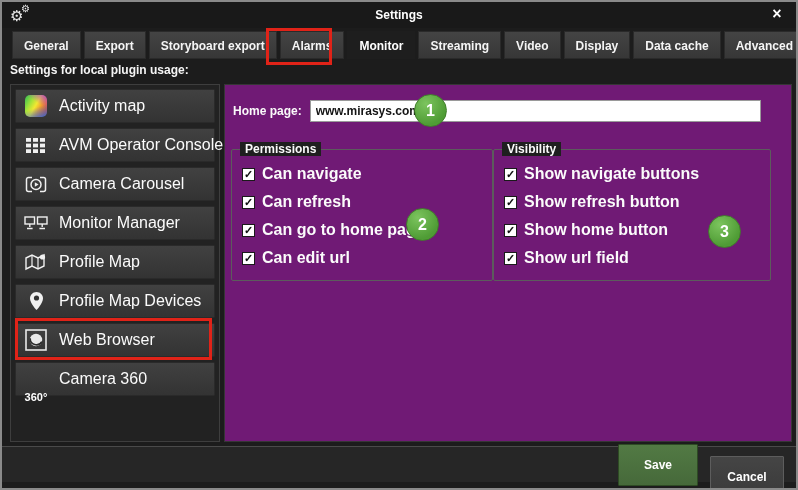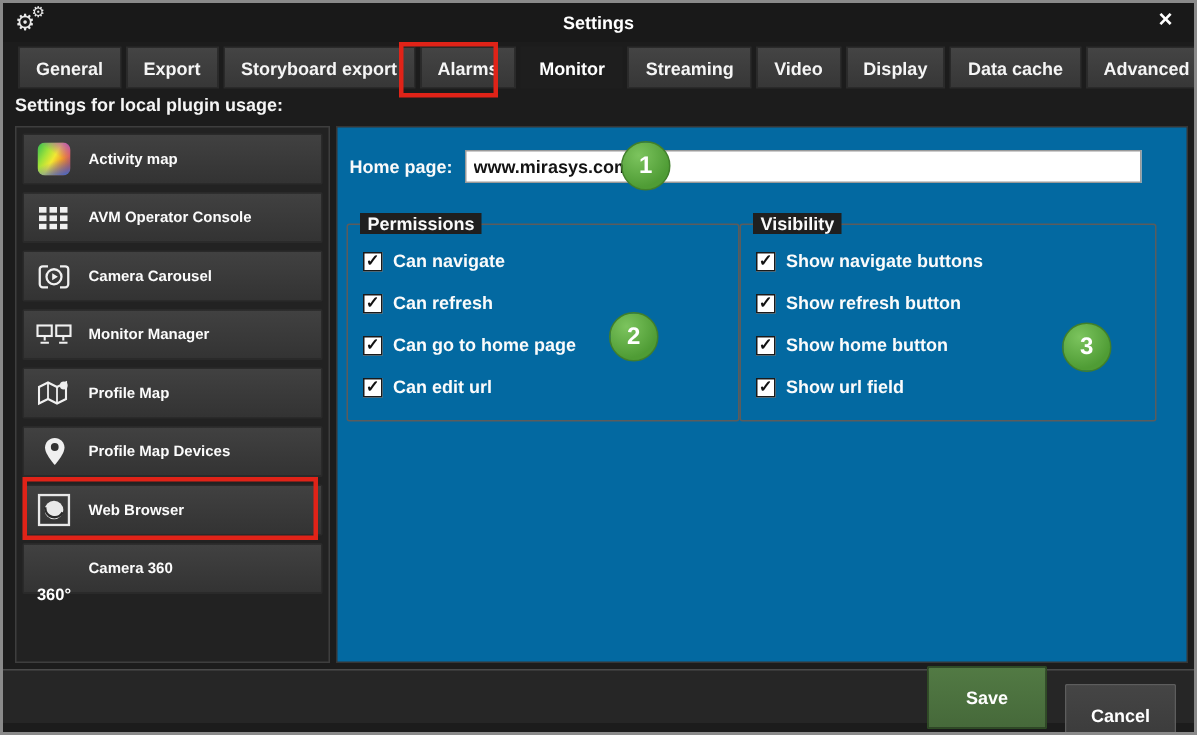--- a/index.html
+++ b/index.html
@@ -64,33 +64,33 @@
     height: 34px; flex: 0 0 34px;
     background: linear-gradient(#414141, #333333);
     border: 1px solid #2a2a2a; border-radius: 1px;
     display: flex; align-items: center; gap: 9px; padding: 0 6px;
     cursor: pointer;
   }
   .side-icon {
     width: 28px; height: 26px; flex: 0 0 28px;
     display: flex; align-items: center; justify-content: center; color: #f0f0f0;
   }
-  .side-label { font-size: 10px; font-weight: 700; color: #fbfbfb; white-space: nowrap; }
+  .side-label { font-size: 16px; font-weight: 400; color: #fbfbfb; white-space: nowrap; }
   .activity-swatch {
     width: 22px; height: 22px; border-radius: 5px;
     background:
       linear-gradient(160deg, rgba(47,111,216,0) 55%, rgba(47,111,216,0.95) 100%),
       linear-gradient(35deg, rgba(176,60,207,0) 60%, rgba(176,60,207,0.9) 100%),
       linear-gradient(120deg, #2fb954 0%, #9fe23a 28%, #f2e832 48%, #f29b2a 66%, #ea4b2a 88%);
   }
   .icon-360 { font-size: 11px; font-weight: 700; color: #ffffff; letter-spacing: 0; margin-top: 36px; }
   
   .main-panel {
     position: absolute; left: 222px; top: 82px; width: 568px; height: 358px;
-    background: #0369a1; border: 1px solid #363636;
+    background: #701a75; border: 1px solid #363636;
   }
   .home-row {
     position: absolute; left: 8px; top: 14px; right: 30px; height: 24px;
     display: flex; align-items: center; gap: 8px;
   }
   .home-label { font-size: 12px; font-weight: 700; color: #fafafa; white-space: nowrap; }
   .home-input {
     flex: 1; height: 22px; background: #ffffff; color: #141414;
     border: 1px solid #9a9a9a; font-family: "Liberation Sans", sans-serif;
     font-size: 12px; font-weight: 700; padding: 0 5px;
@@ -112,21 +112,21 @@
     display: flex; align-items: center; gap: 7px;
     margin: 0 0 0 10px; height: 28px;
   }
   .opt-first { margin-top: 10px; }
   .checkbox {
     width: 13px; height: 13px; background: #ffffff; border: 1px solid #1a1a1a;
     display: flex; align-items: center; justify-content: center;
     font-size: 11px; font-weight: 700; color: #111111; line-height: 13px;
     cursor: pointer; flex: 0 0 13px;
   }
-  .opt-label { font-size: 12px; font-weight: 700; color: #fbfbfb; white-space: nowrap; }
+  .opt-label { font-size: 16px; font-weight: 700; color: #fbfbfb; white-space: nowrap; }
   
   .footer {
     position: absolute; left: 0; right: 0; bottom: 6px; height: 36px;
     background: #262626; border-top: 1px solid #4a4a4a;
     display: flex; align-items: center; justify-content: flex-end; gap: 12px;
     padding-right: 12px;
   }
   .btn {
     height: 42px; font-size: 12px; font-weight: 700; color: #ffffff;
     display: flex; align-items: center; justify-content: center; cursor: pointer;

